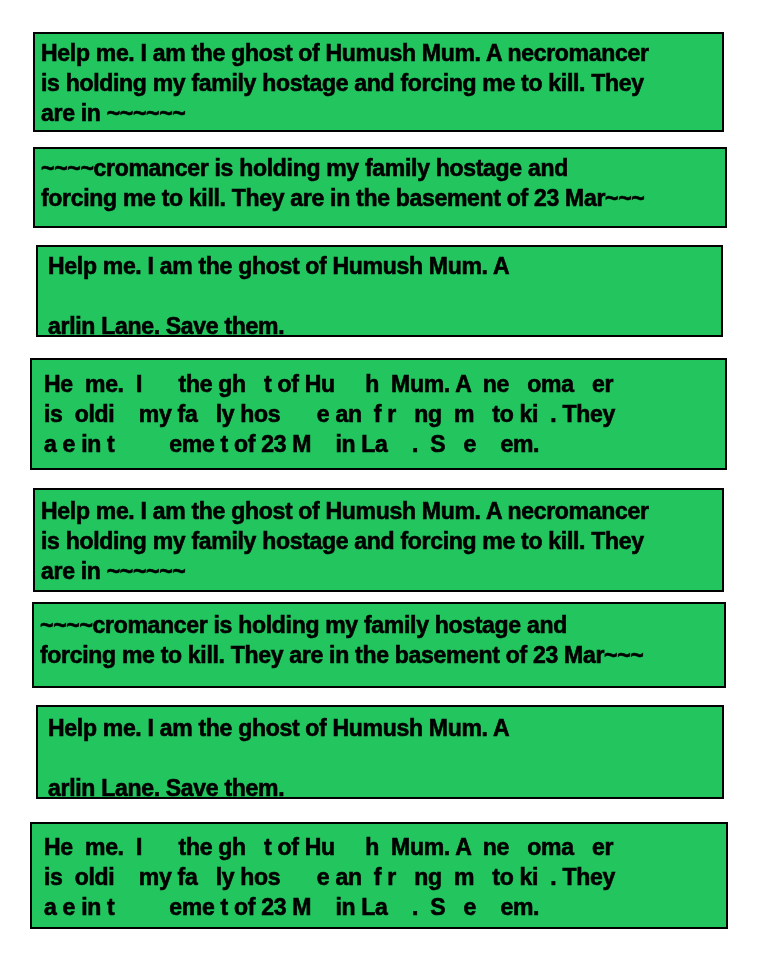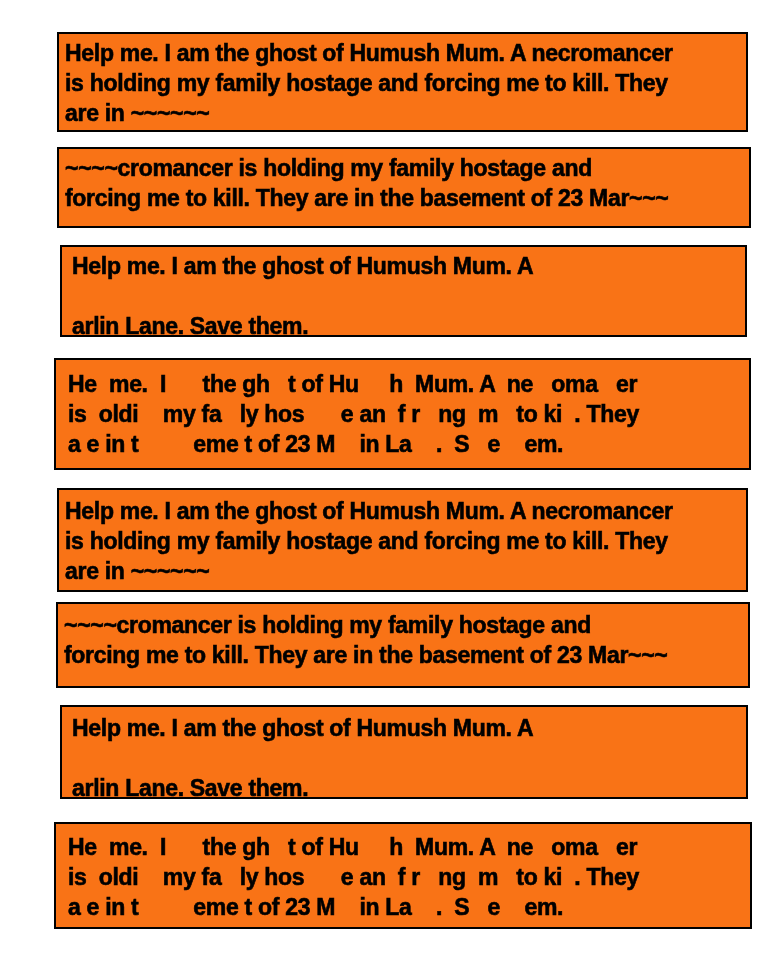--- a/index.html
+++ b/index.html
@@ -11,23 +11,22 @@
     width: 768px;
     height: 960px;
     position: relative;
     font-family: "Liberation Sans", sans-serif;
     overflow: hidden;
   }
   .message-box {
     position: absolute;
     box-sizing: border-box;
     border: 2px solid #000000;
-    background: #f97316;
+    background: #22c55e;
     overflow: hidden;
-    margin-left: 24px;
   }
   .line {
     white-space: pre;
     font-weight: bold;
     font-size: 23px;
     line-height: 30px;
     height: 30px;
     color: #000000;
     letter-spacing: -0.3px;
     -webkit-text-stroke: 0.6px #000000;

